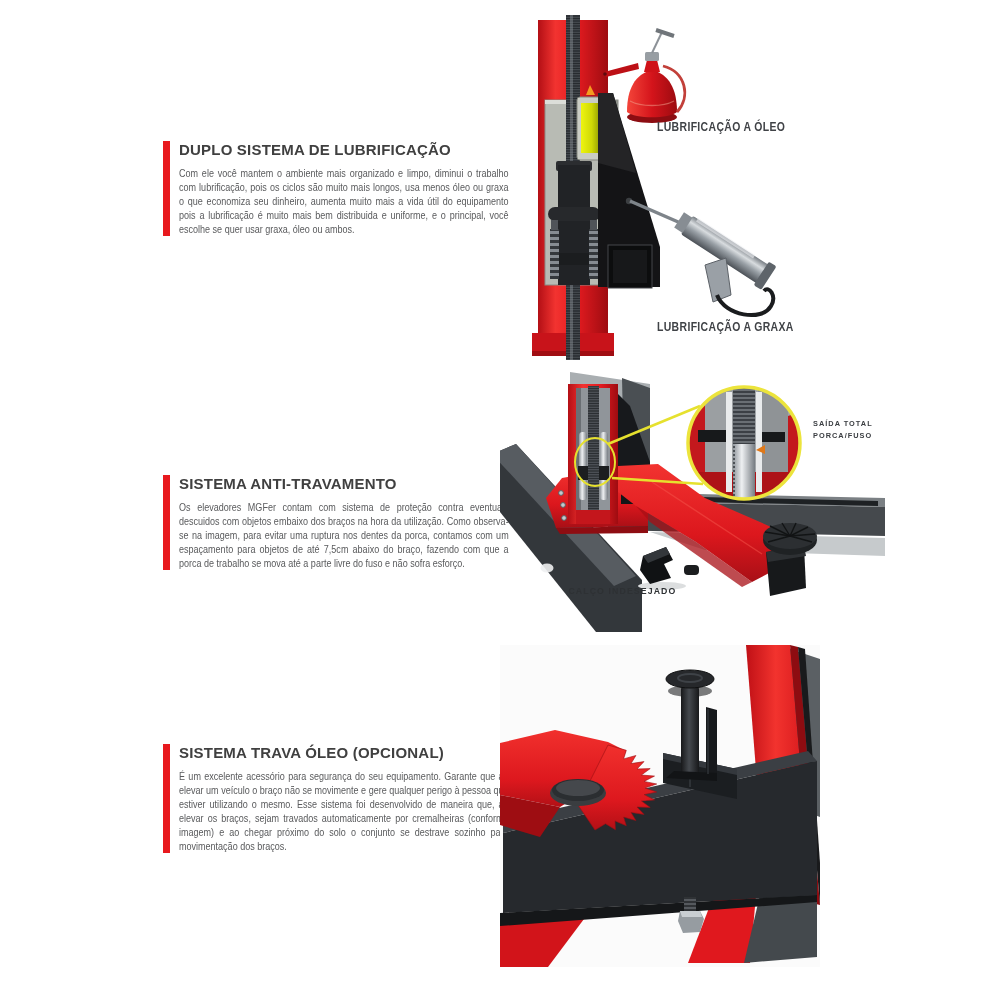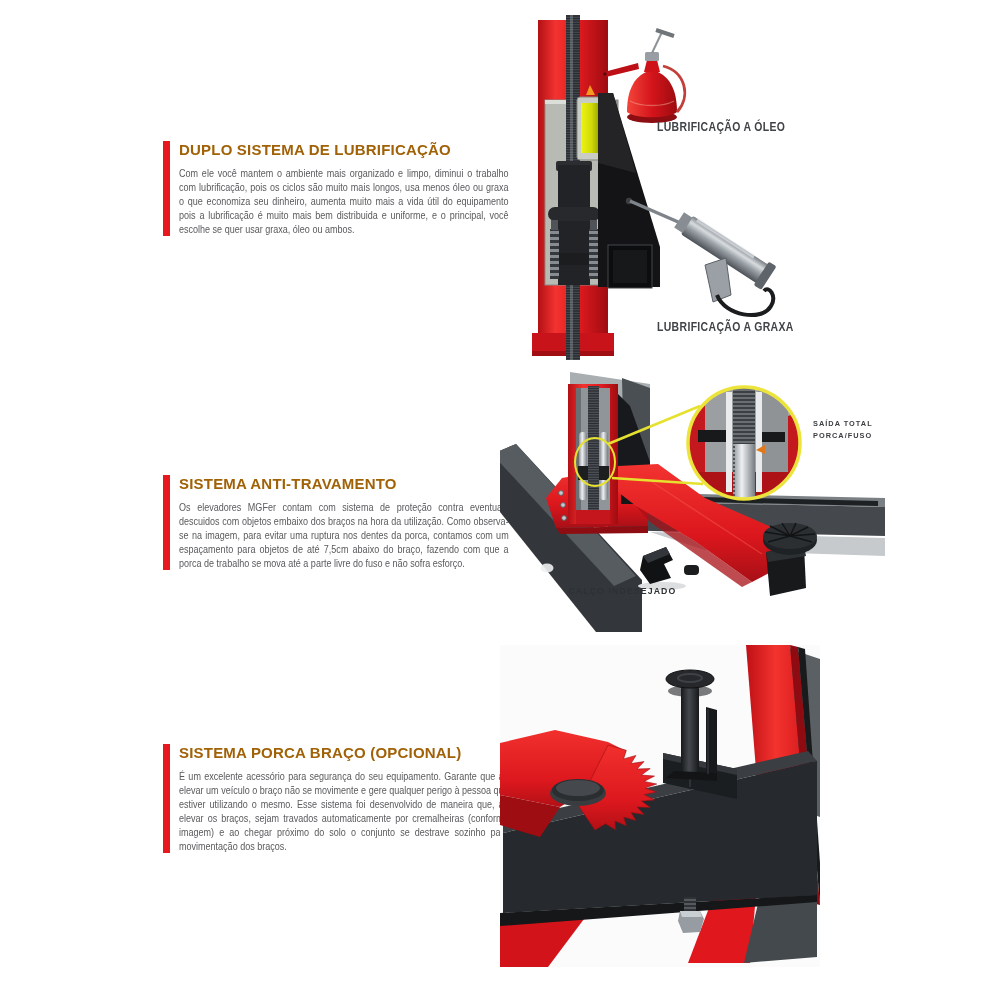--- a/index.html
+++ b/index.html
@@ -2,21 +2,21 @@
 <html><head>
 <meta charset="utf-8">
 <style>
   html,body{margin:0;padding:0;background:#fff;}
   .canvas{position:relative;width:1000px;height:1000px;background:#fff;overflow:hidden;
           font-family:"Liberation Sans",sans-serif;}
   .text-block{position:absolute;left:163px;width:339px;border-left:7px solid #e8191e;
               padding-left:7px;box-sizing:border-box;overflow:visible;}
   .tb1{top:141px}.tb2{top:475px}.tb3{top:744px}
   .text-block h2{margin:0 0 8px 2px;font-size:15px;line-height:17px;font-weight:bold;
-                 color:#a16207;letter-spacing:.2px;}
+                 color:#404040;letter-spacing:.2px;}
   .text-block p{margin:0 0 0 2px;font-size:11px;line-height:14px;color:#595a5c;
                 text-align:justify;width:402px;transform:scaleX(.82);transform-origin:0 0;}
   .illus{position:absolute;}
   #illus1{left:520px;top:15px;}
   #illus2{left:500px;top:370px;}
   #illus3{left:500px;top:645px;}
   .img-label{position:absolute;font-weight:bold;white-space:nowrap;color:#404347;
              transform-origin:0 0;}
   #lbl-oleo{left:657px;top:120px;font-size:12px;letter-spacing:.4px;transform:scaleX(.87);}
   #lbl-graxa{left:657px;top:320px;font-size:12px;letter-spacing:.4px;transform:scaleX(.87);}
@@ -34,21 +34,21 @@
     <h2>DUPLO SISTEMA DE LUBRIFICAÇÃO</h2>
     <p>Com ele você mantem o ambiente mais organizado e limpo, diminui o trabalho com lubrificação, pois os ciclos são muito mais longos, usa menos óleo ou graxa o que economiza seu dinheiro, aumenta muito mais a vida útil do equipamento pois a lubrificação é muito mais bem distribuida e uniforme, e o principal, você escolhe se quer usar graxa, óleo ou ambos.</p>
   </section>
 
   <section class="text-block tb2">
     <h2>SISTEMA ANTI-TRAVAMENTO</h2>
     <p>Os elevadores MGFer contam com sistema de proteção contra eventuais descuidos com objetos embaixo dos braços na hora da utilização. Como observa-se na imagem, para evitar uma ruptura nos dentes da porca, contamos com um espaçamento para objetos de até 7,5cm abaixo do braço, fazendo com que a porca de trabalho se mova até a parte livre do fuso e não sofra esforço.</p>
   </section>
 
   <section class="text-block tb3">
-    <h2>SISTEMA PORCA BRAÇO (OPCIONAL)</h2>
+    <h2>SISTEMA TRAVA ÓLEO (OPCIONAL)</h2>
     <p>É um excelente acessório para segurança do seu equipamento. Garante que ao elevar um veículo o braço não se movimente e gere qualquer perigo à pessoa que estiver utilizando o mesmo. Esse sistema foi desenvolvido de maneira que, ao elevar os braços, sejam travados automaticamente por cremalheiras (conforme imagem) e ao chegar próximo do solo o conjunto se destrave sozinho para movimentação dos braços.</p>
   </section>
 
   <svg id="illus1" class="illus" width="300" height="345" viewBox="0 0 300 345">
     <defs>
       <linearGradient id="g1col" x1="0" y1="0" x2="1" y2="0">
         <stop offset="0" stop-color="#b30f15"></stop>
           <stop offset=".25" stop-color="#f23330"></stop>
         <stop offset=".55" stop-color="#e41b20"></stop>
           <stop offset="1" stop-color="#9e0c11"></stop>

